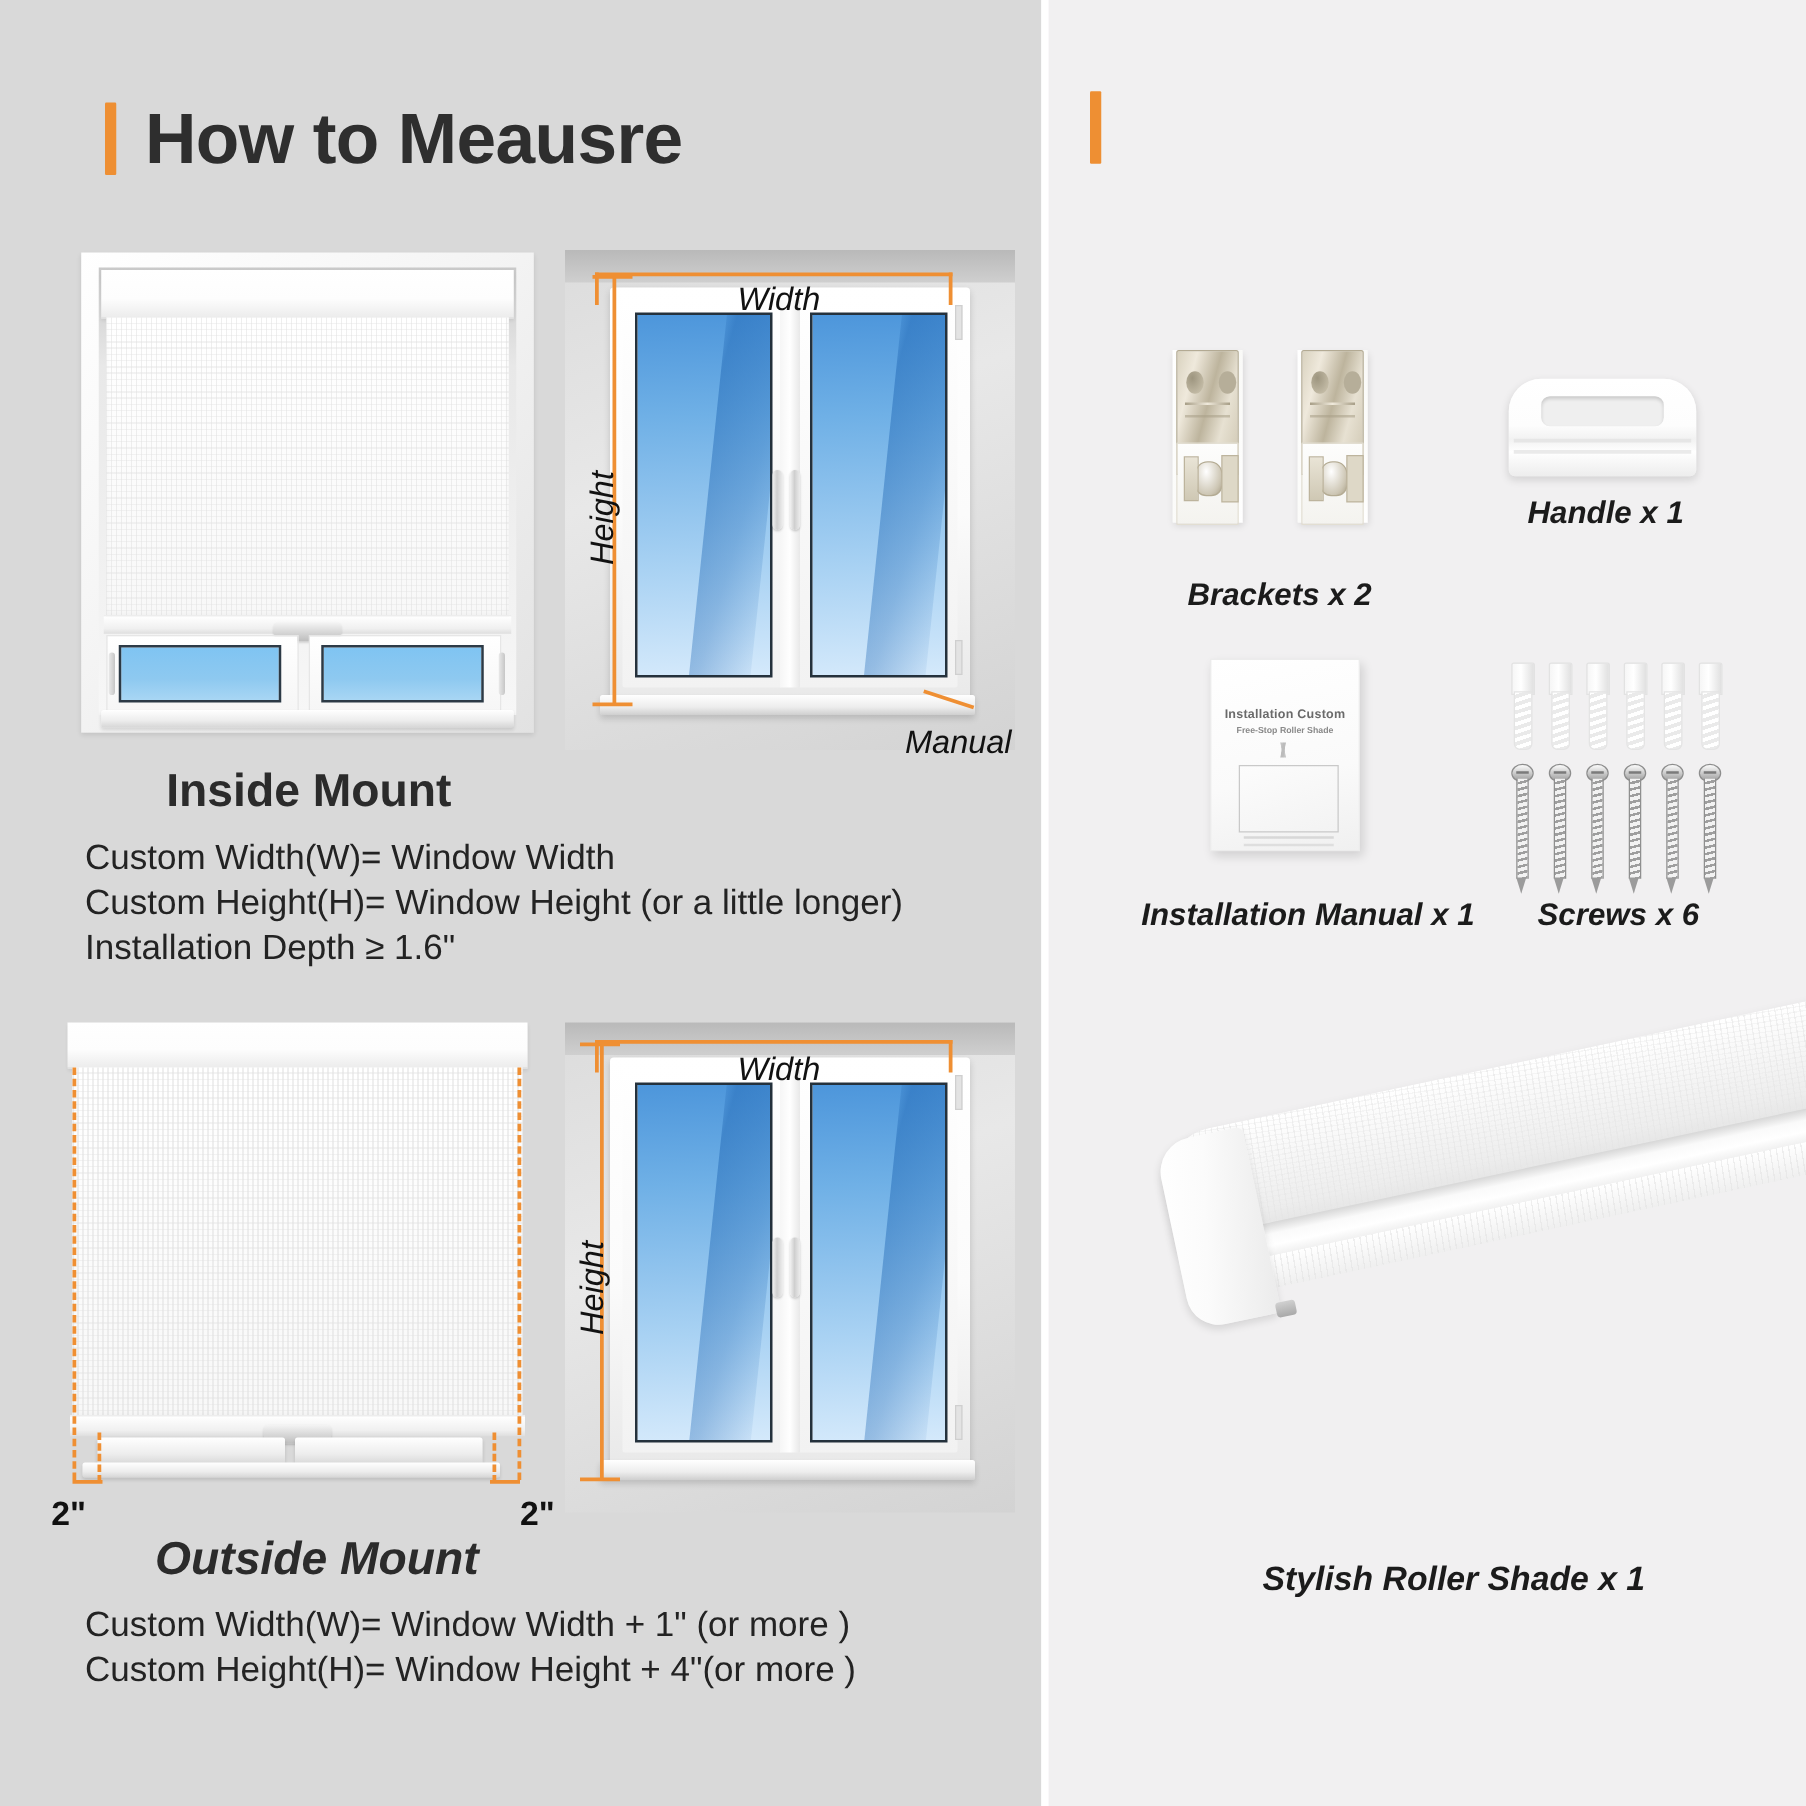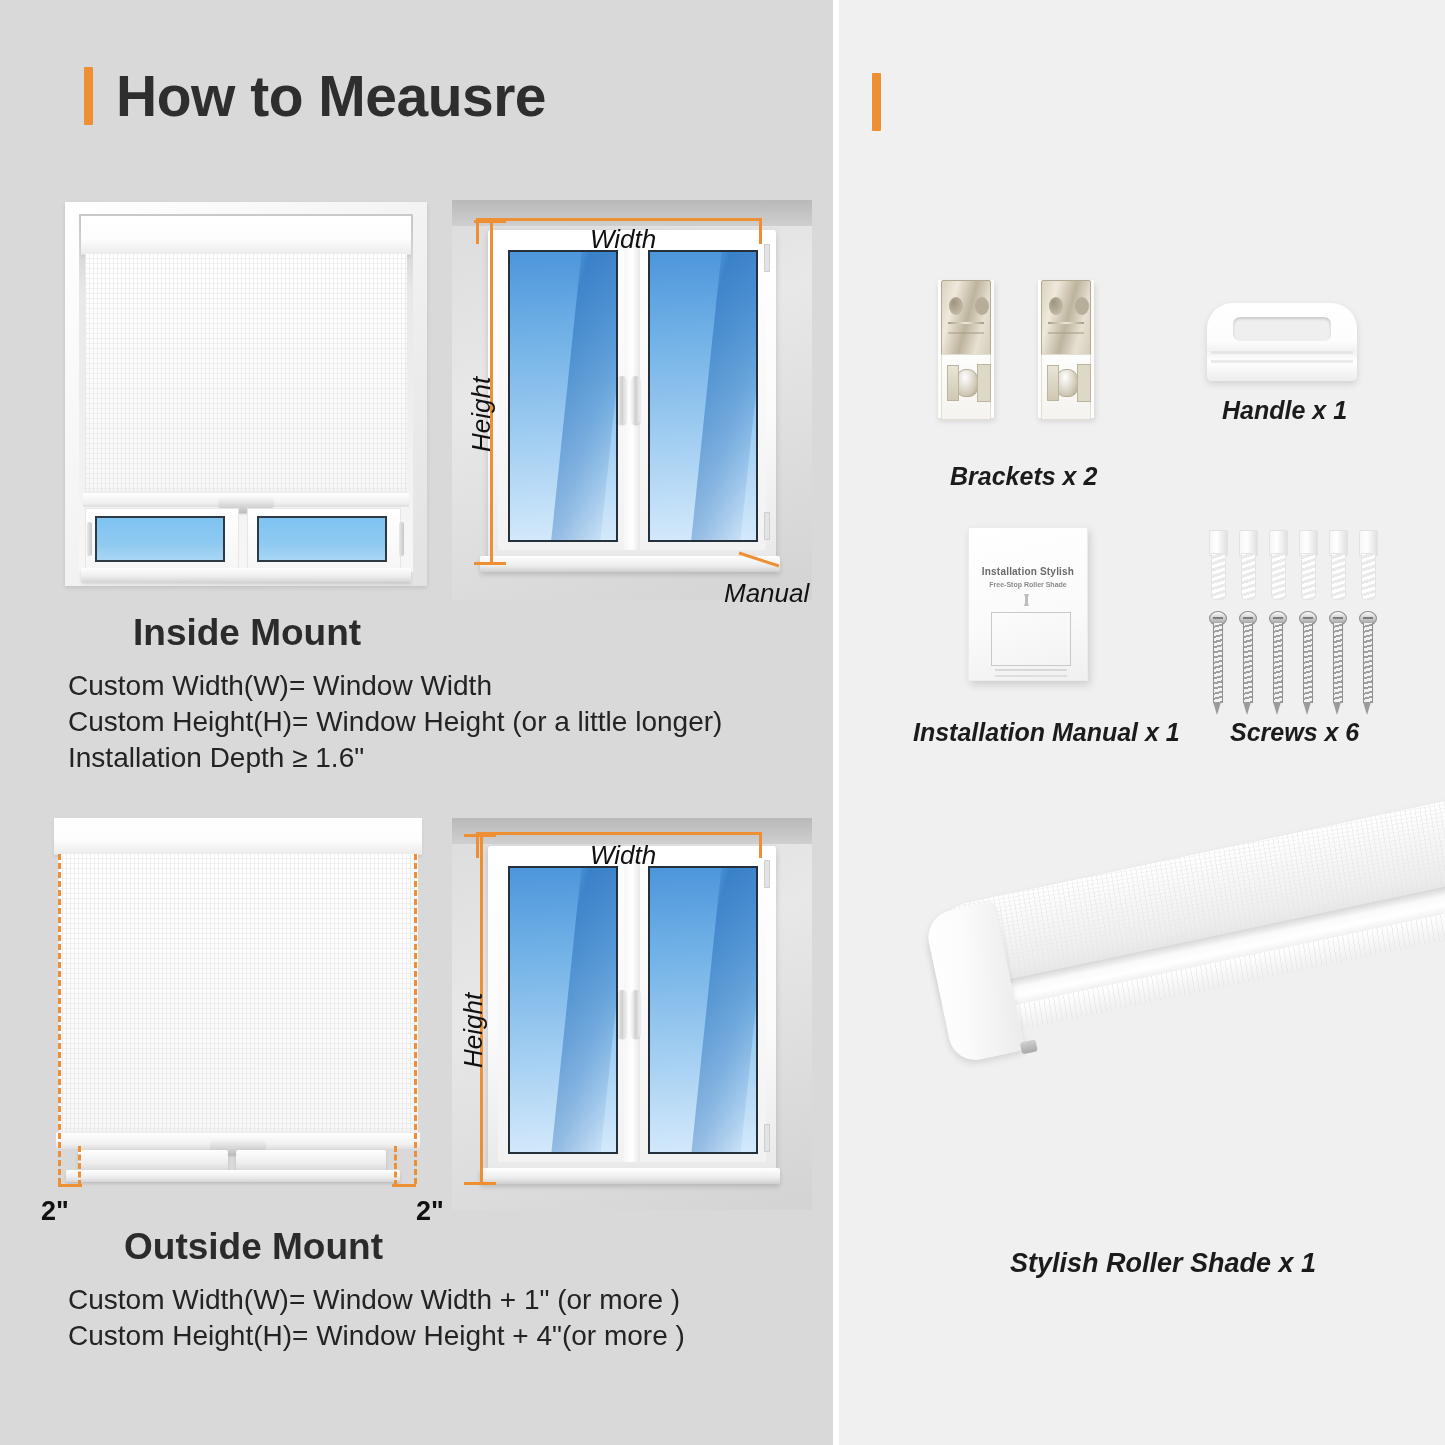--- a/index.html
+++ b/index.html
@@ -25,21 +25,21 @@
     background:#f1f0f1;
   }
 
   
   .sec-header{position:absolute;display:flex;align-items:center;}
   .accent-bar{width:9px;height:58px;background:#ee8f33;border-radius:1px;flex:0 0 auto;}
   .sec-title{
     margin-left:23px;font-size:57px;font-weight:bold;color:#2e2e2e;
     letter-spacing:-0.5px;white-space:nowrap;line-height:1;
   }
-  #hdr-left{left:56px;top:67px;padding-left:28px;}
+  #hdr-left{left:56px;top:82px;padding-left:28px;}
   #hdr-right{left:872px;top:73px;}
   #hdr-right .sec-title{font-size:50px;}
 
   
   .mount-title{
     position:absolute;font-size:37px;font-weight:bold;color:#2b2b2b;white-space:nowrap;
   }
   .spec-line{
     position:absolute;font-size:28px;color:#232323;white-space:nowrap;
   }
@@ -424,21 +424,21 @@
     <div class="om om-v" style="left:24px;top:14px;height:26px;"></div>
     <div class="om om-v" style="left:307px;top:14px;height:26px;"></div>
     <div class="om om-v" style="left:28px;top:16px;height:350px;"></div>
     <div class="om om-h" style="left:12px;top:16px;width:32px;"></div>
     <div class="om om-h" style="left:12px;top:364px;width:32px;"></div>
 
     <div class="dim-label" style="left:138px;top:22px;">Width</div>
     <div class="dim-label vert" style="left:6px;top:250px;">Height</div>
   </div>
 
-  <div class="mount-title" style="left:124px;top:1226px;">Outside Mount</div>
+  <div class="mount-title" style="left:124px;top:1226px;font-style:italic;">Outside Mount</div>
   <div class="spec-line" style="left:68px;top:1284px;">Custom Width(W)= Window Width + 1" (or more )</div>
   <div class="spec-line" style="left:68px;top:1320px;">Custom Height(H)= Window Height + 4"(or more )</div>
 
   <div class="panel-right"></div>
 
   <div class="sec-header" id="hdr-right">
     <div class="accent-bar"></div>
   </div>
 
   <div class="bracket" style="left:938px;top:280px;">
@@ -448,21 +448,21 @@
   <div class="bracket" style="left:1038px;top:280px;">
     <div class="metal"></div>
     <div class="face"></div>
   </div>
   <div class="pkg-label" style="left:950px;top:462px;">Brackets x 2</div>
 
   <div class="handle-part" style="left:1207px;top:303px;"></div>
   <div class="pkg-label" style="left:1222px;top:396px;">Handle x 1</div>
 
   <div class="manual" style="left:968px;top:527px;">
-    <div class="m-title">Installation Stylish</div>
+    <div class="m-title">Installation Custom</div>
     <div class="m-sub">Free-Stop Roller Shade</div>
     <div class="m-scribble"></div>
     <div class="m-box"></div>
     <div class="m-foot"></div>
   </div>
   <div class="pkg-label" style="left:913px;top:718px;">Installation Manual x 1</div>
 
   <div class="anchor" style="left:1209px;top:530px;">
       <div class="a-head"></div>
       <div class="a-body"></div>

